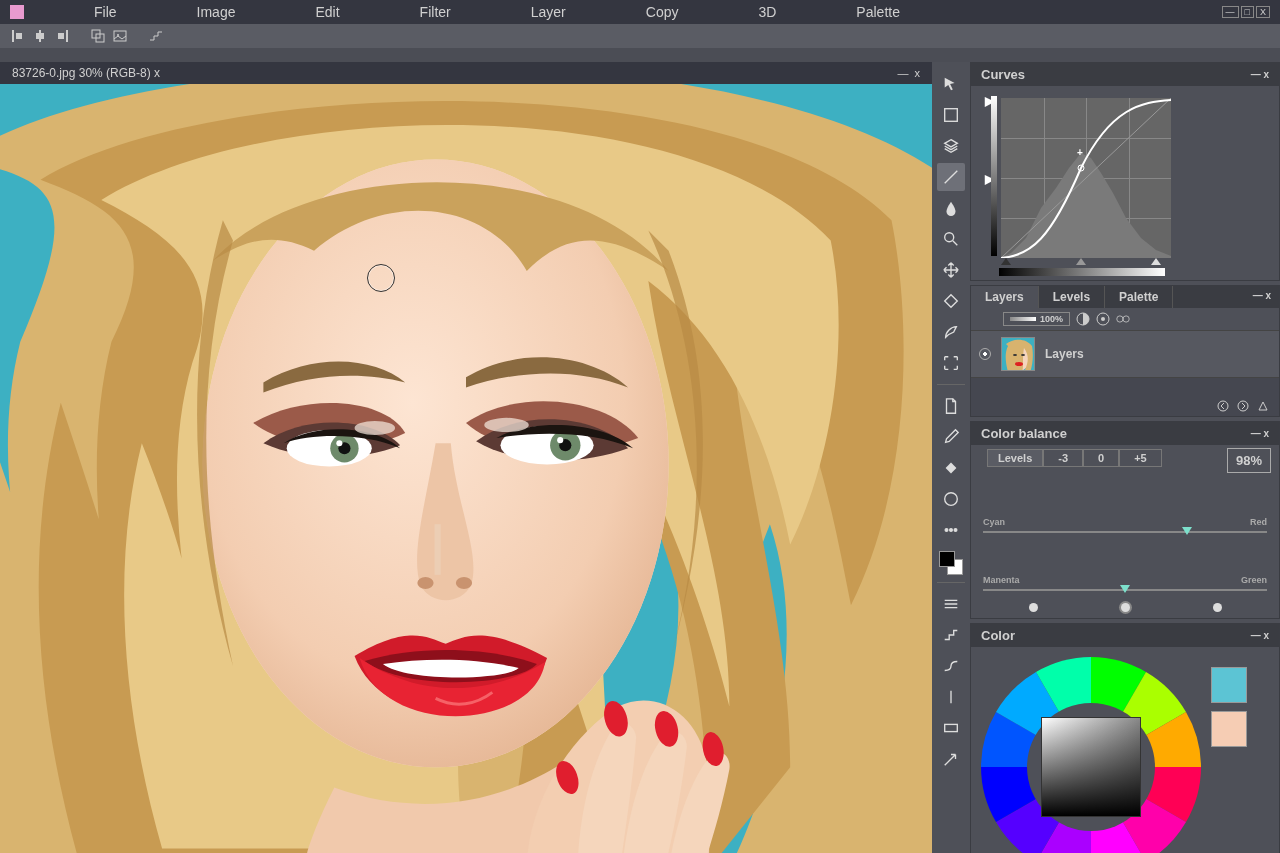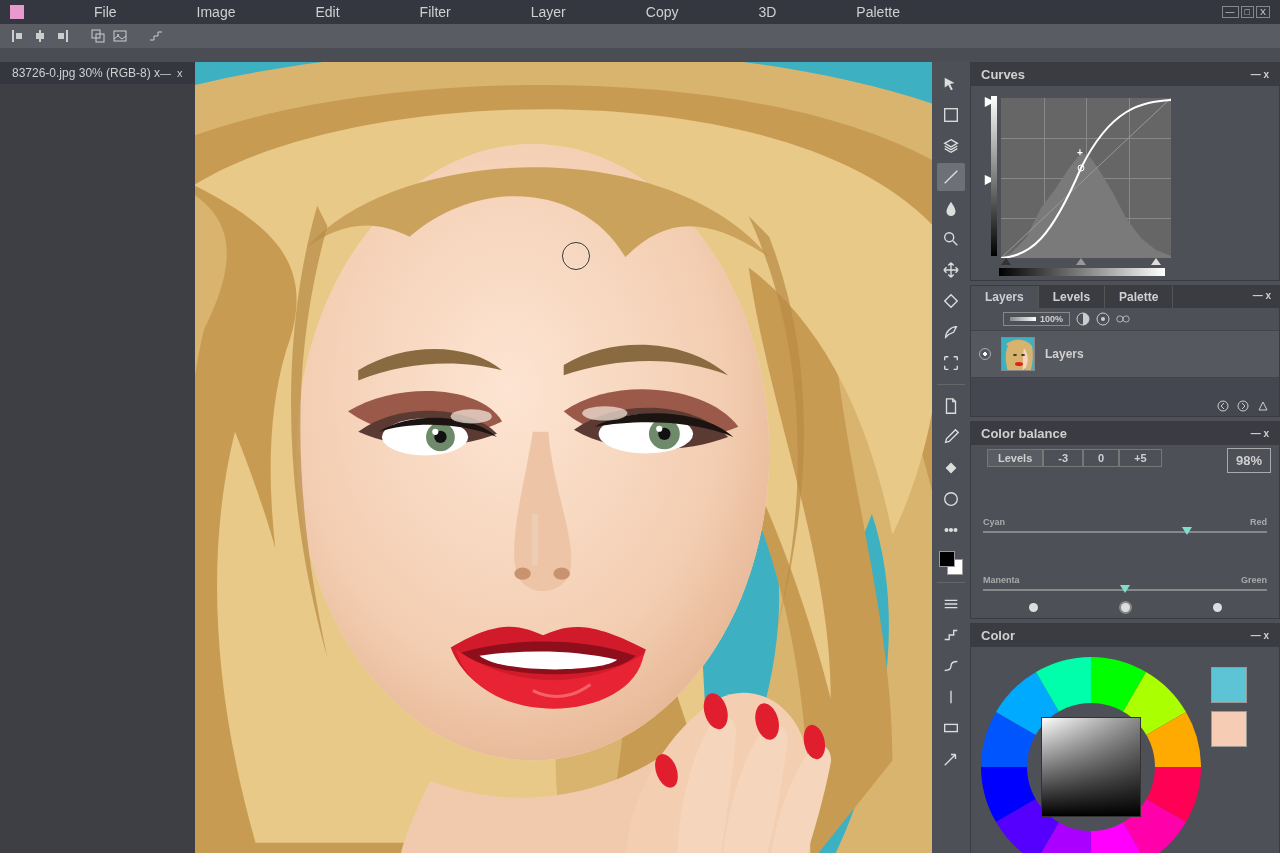--- a/index.html
+++ b/index.html
@@ -8,21 +8,21 @@
 .color-swatch { width: 14px; height: 14px; background: #e89acf; margin-right: 30px; }
 .menubar .menu-item { padding: 0 40px; cursor: pointer; font-size: 14px; }
 .window-controls { margin-left: auto; display: flex; gap: 2px; align-items: center; }
 .window-controls span { border: 1px solid #888; padding: 0 3px; font-size: 9px; cursor: pointer; line-height: 10px;}
 .option-bar { height: 24px; background: #5a5c64; display: flex; align-items: center; padding: 0 10px; gap: 6px;}
 .option-bar .opt-icon { width: 16px; height: 16px; display:flex; align-items:center; justify-content:center; fill:#ccc;}
 .option-bar .opt-sep { width:8px;}
 .thin-bar { height: 14px; background: #4b4d55; }
 
 .workspace { display: flex; height: calc(853px - 24px - 24px - 14px); }
-.canvas-wrap { flex: 1; background: #3d3f45; display: flex; }
+.canvas-wrap { flex: 1; background: #3d3f45; display: flex; flex-direction: column; }
 .doc-tab { height: 22px; background: #343640; display: flex; align-items: center; padding: 0 12px; justify-content: space-between; }
 .doc-tab .close-group { display:flex; gap:6px; font-size:11px;}
 .canvas { flex: 1; position: relative; overflow: hidden; background: #3db0c2; }
 .canvas svg { width: 100%; height: 100%; }
 .brush-cursor { position: absolute; width: 28px; height: 28px; border: 1px solid #333; border-radius: 50%; left: 367px; top: 180px; box-shadow: inset 0 0 0 1px rgba(255,255,255,0.5);}
 
 .toolbox { width: 38px; background: #4e5058; display: flex; flex-direction: column; align-items: center; padding-top: 8px; gap: 3px; }
 .toolbox .tool { width: 28px; height: 28px; display: flex; align-items: center; justify-content: center; cursor: pointer; border-radius: 2px; }
 .toolbox .tool.selected { background: #6e7078; }
 .toolbox .tool svg { width: 18px; height: 18px; stroke: #ddd; fill: none; stroke-width: 1.5; }

